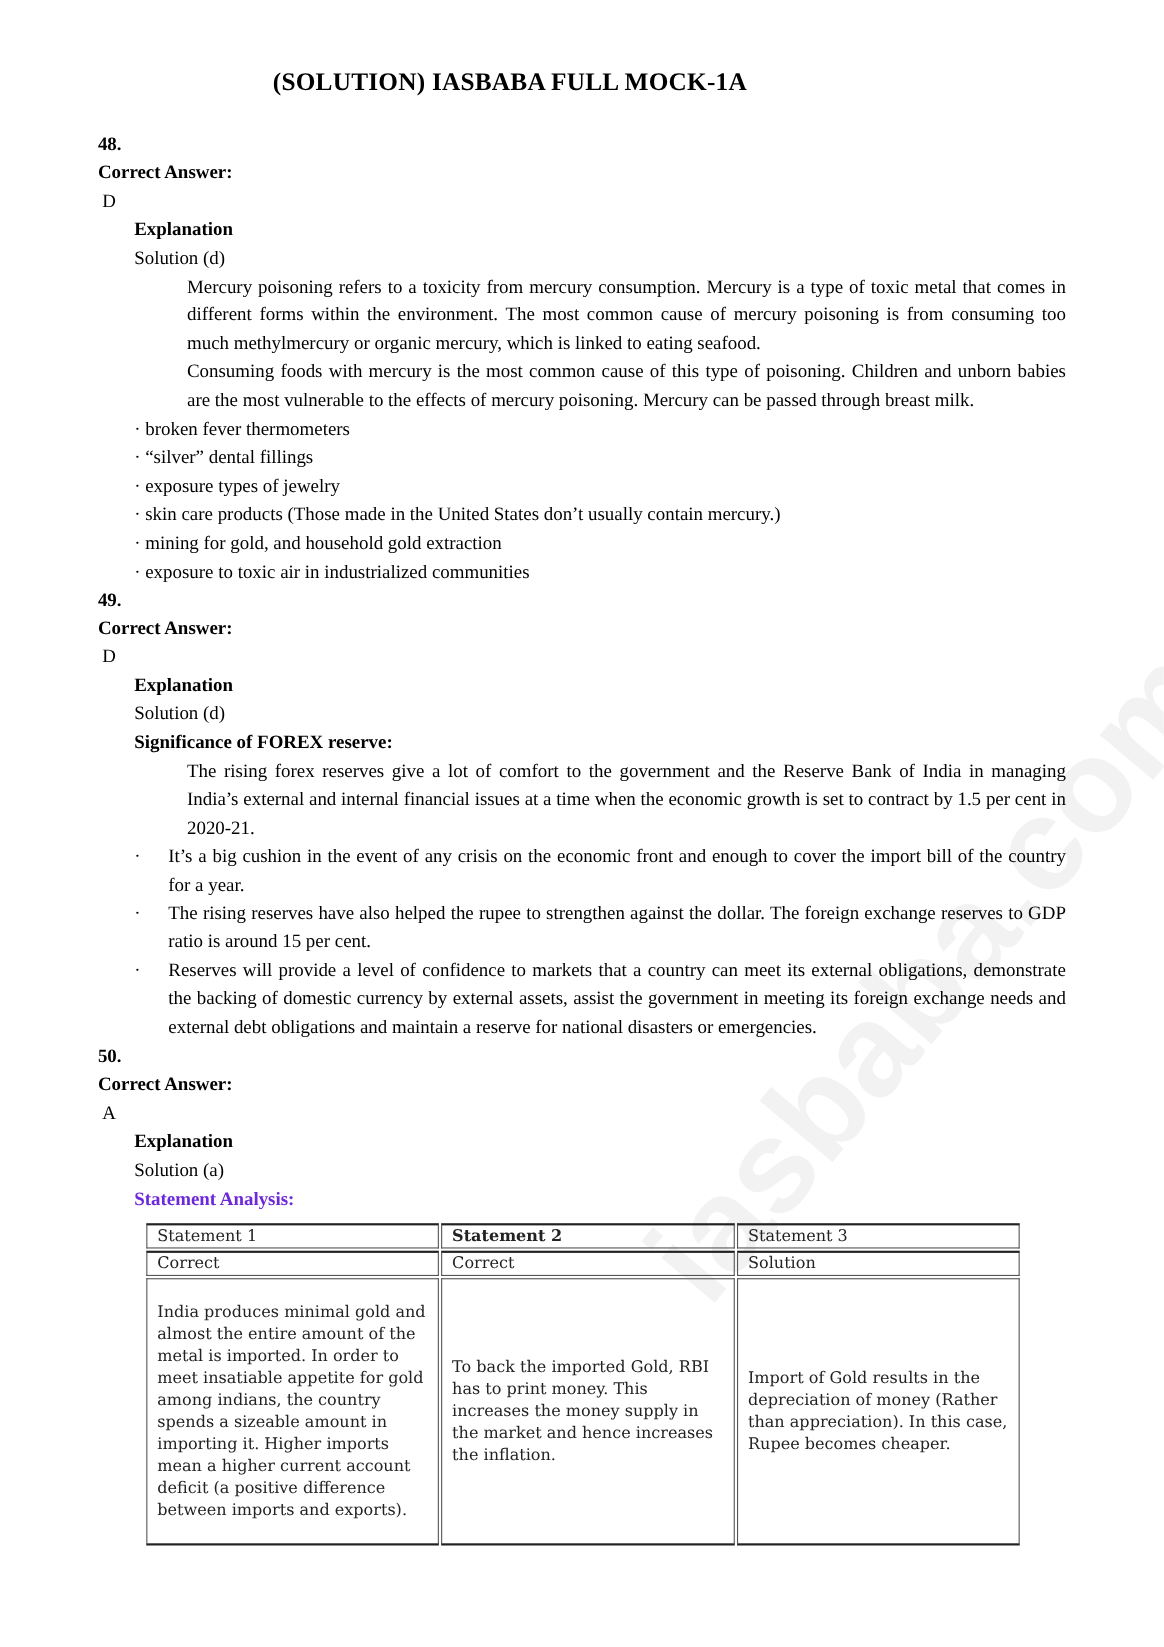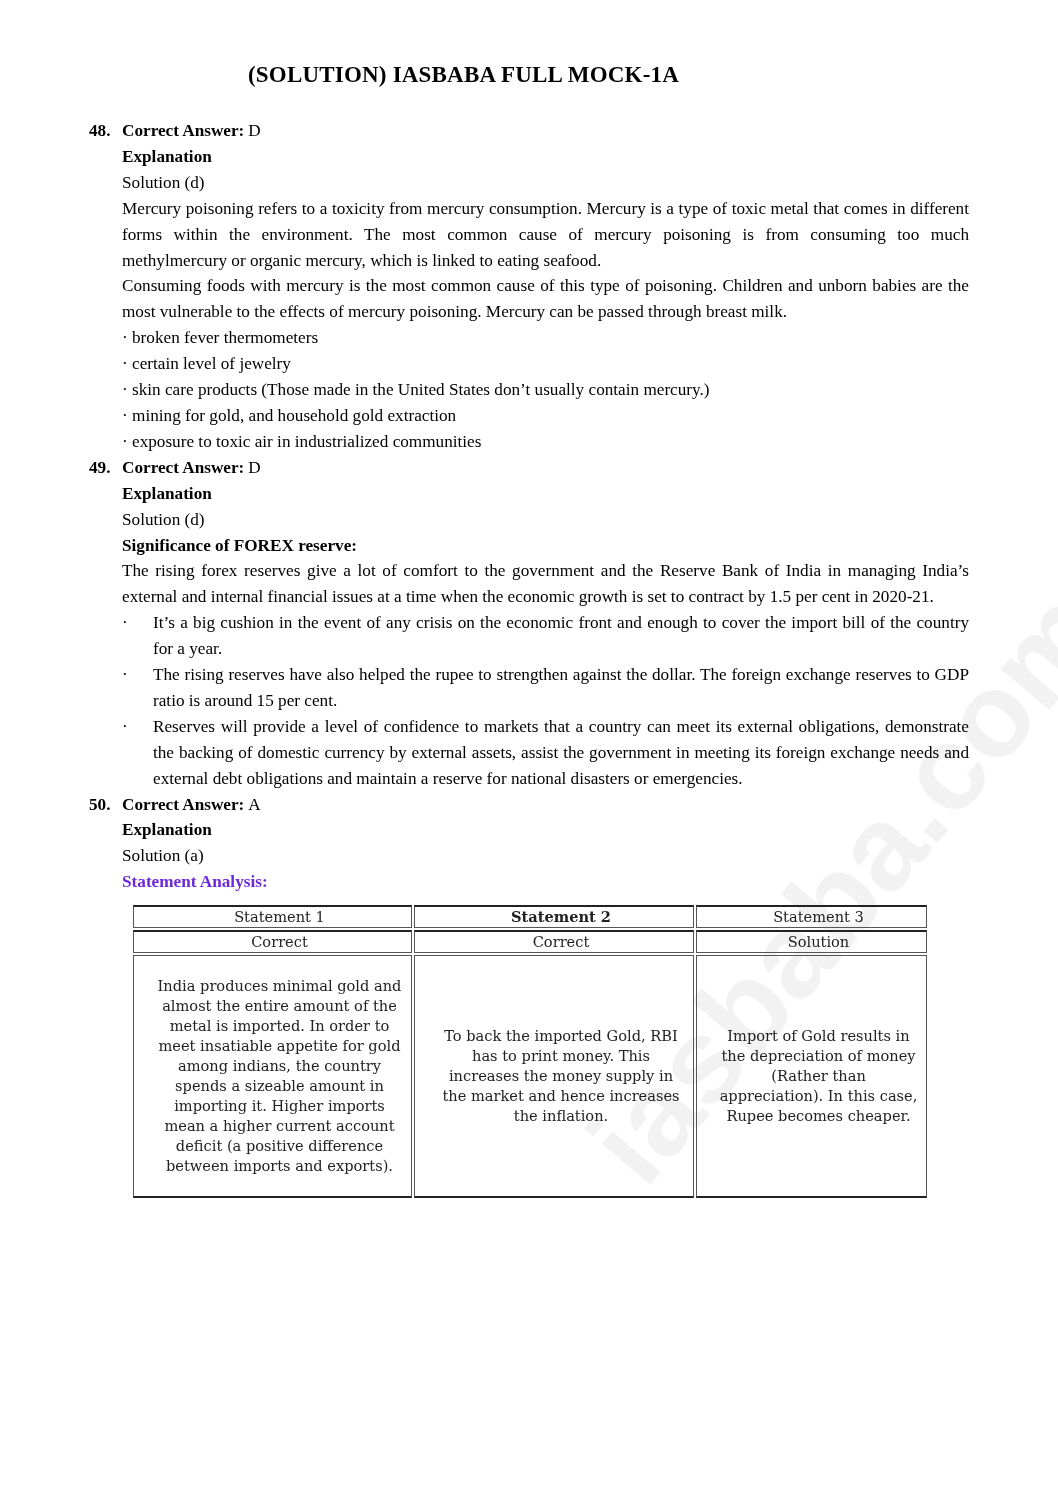--- a/index.html
+++ b/index.html
@@ -9,38 +9,38 @@
       color: #000;
     }
     .page-title {
       position: absolute; top: 62px; left: 0; width: 927px; text-align: center;
       font-size: 23px; font-weight: bold; letter-spacing: 0.2px;
     }
     .content {
       position: absolute; top: 118px; left: 89px; width: 880px;
       font-size: 17.2px; line-height: 25.9px;
     }
-    .q-head { display: flex; font-weight: bold; }
+    .q-head { display: flex; font-weight: bold; flex-direction: column; }
     .q-num { width: 33px; flex: none; }
     .q-head .ans { font-weight: normal; margin-left: 4px; }
     .body { margin-left: 33px; }
     .bold { font-weight: bold; }
-    .just { text-align: justify; text-align-last: left; }
+    .just { text-align: justify; text-align-last: left; margin-left: 48px; }
     .dot-item { }
     .bul { display: flex; text-align: justify; }
     .bul .mk { width: 31px; flex: none; }
     .bul .tx { flex: 1; }
     .red { color: #6d28d9; font-weight: bold; }
     .analysis-table {
       margin-top: 8px; margin-left: 9px; border-collapse: separate; border-spacing: 2px;
       font-family: "DejaVu Serif", serif; font-size: 14.6px; line-height: 20px; color: #222;
       width: 798px;
     }
     .analysis-table td {
-      border: 1px solid #555; padding: 1px 8px 1px 22px; vertical-align: middle; text-align: center;
+      border: 1px solid #555; padding: 1px 8px 1px 9px; vertical-align: middle;
     }
     .analysis-table tr.hdr td { border-top: 2px solid #222; padding-top: 0; padding-bottom: 0; height: 20px; }
     .analysis-table tr.body-row td { border-bottom: 2px solid #222; height: 238px; }
     .analysis-table td.c1 { width: 247px; }
     .analysis-table td.c2 { width: 248px; font-weight: bold; }
     .watermark {
       position: absolute; left: 560px; top: 1120px; width: 500px; height: 80px;
       transform: rotate(-50deg); transform-origin: left top;
       font-family: "Liberation Sans", sans-serif; font-weight: bold; font-size: 120px;
       color: rgba(0,0,0,0.05); pointer-events: none; white-space: nowrap;
@@ -60,21 +60,22 @@
       <span class="q-num">48.</span>
       <span>Correct Answer:</span>
       <span class="ans">D</span>
     </div>
     <div class="body">
       <div class="bold">Explanation</div>
       <div>Solution (d)</div>
       <div class="just">Mercury poisoning refers to a toxicity from mercury consumption. Mercury is a type of toxic metal that comes in different forms within the environment. The most common cause of mercury poisoning is from consuming too much methylmercury or organic mercury, which is linked to eating seafood.</div>
       <div class="just">Consuming foods with mercury is the most common cause of this type of poisoning. Children and unborn babies are the most vulnerable to the effects of mercury poisoning. Mercury can be passed through breast milk.</div>
       <div class="dot-item">· broken fever thermometers</div>
-      <div class="dot-item">· certain level of jewelry</div>
+      <div class="dot-item">· “silver” dental fillings</div>
+      <div class="dot-item">· exposure types of jewelry</div>
       <div class="dot-item">· skin care products (Those made in the United States don’t usually contain mercury.)</div>
       <div class="dot-item">· mining for gold, and household gold extraction</div>
       <div class="dot-item">· exposure to toxic air in industrialized communities</div>
     </div>
   </section>
 
   <section>
     <div class="q-head">
       <span class="q-num">49.</span>
       <span>Correct Answer:</span>

